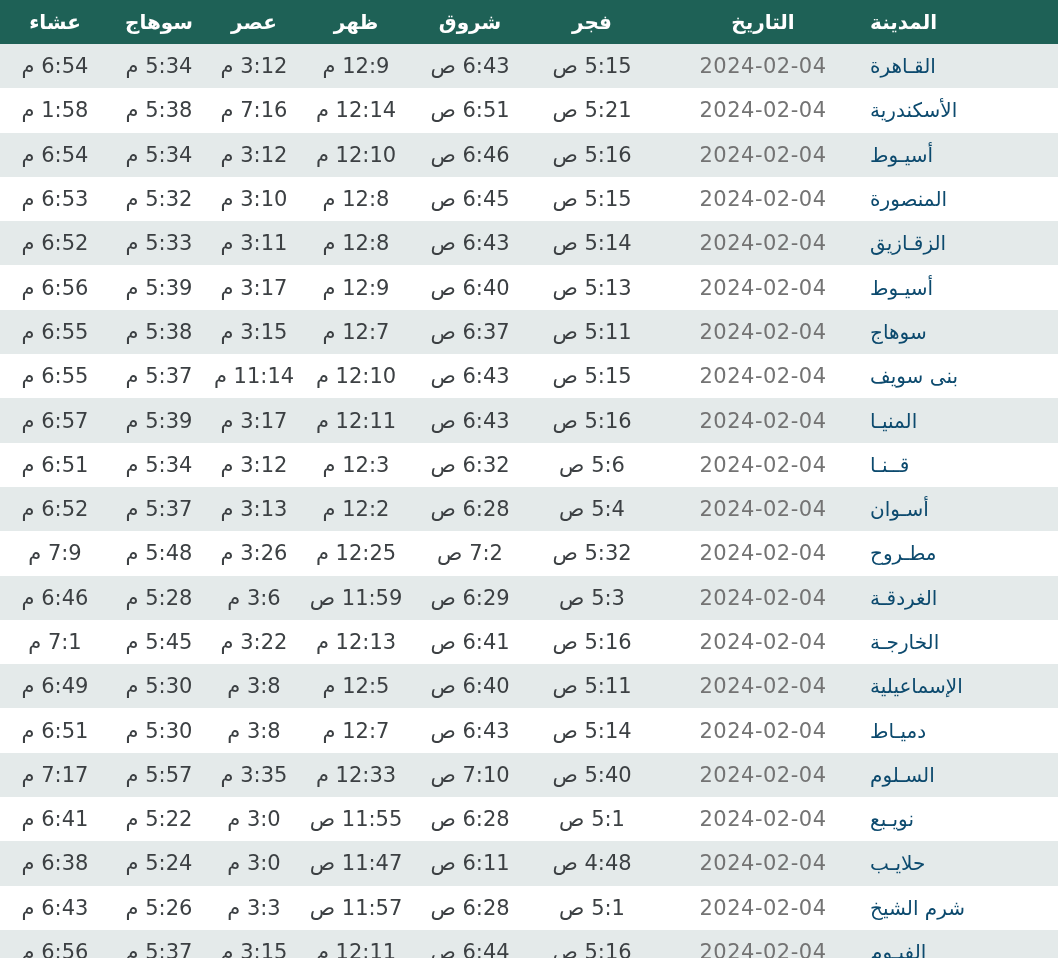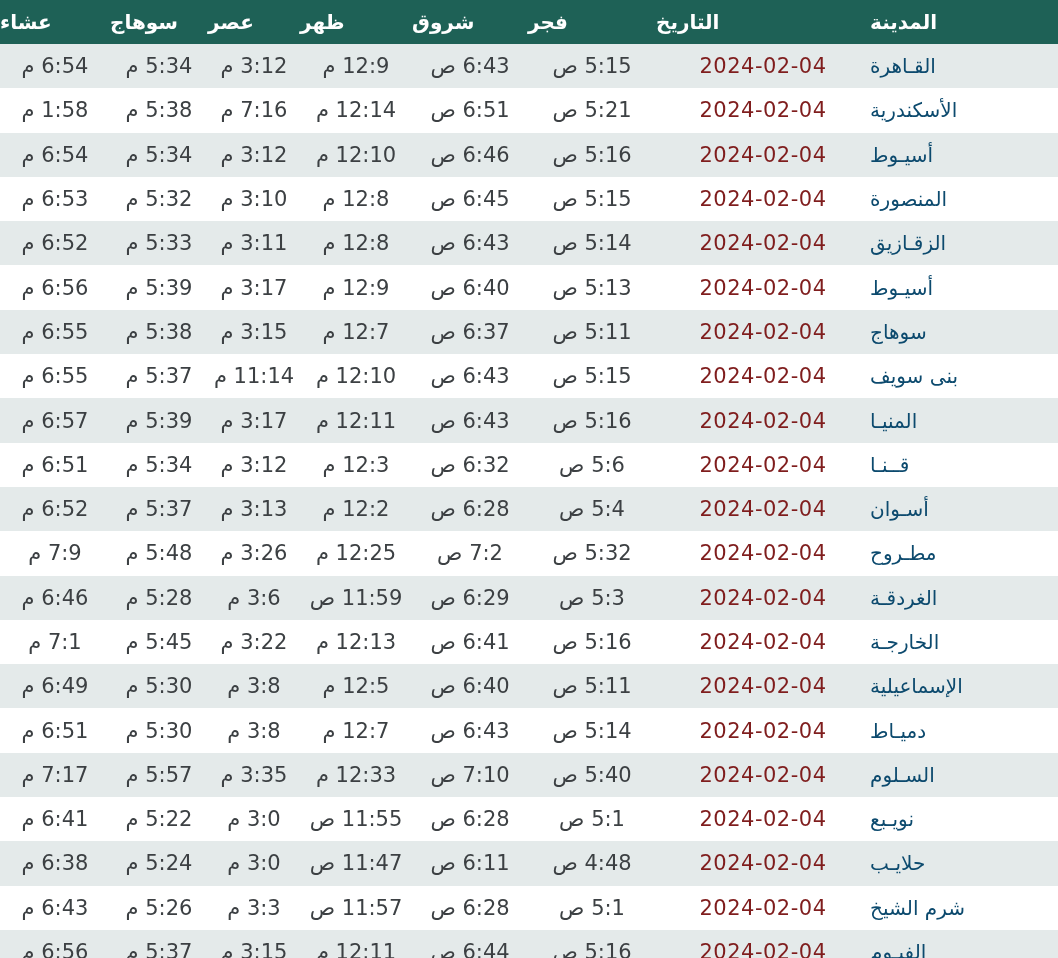--- a/index.html
+++ b/index.html
@@ -20,21 +20,21 @@
     border-collapse: collapse;
     table-layout: fixed;
   }
   thead th {
     background: #1e6156;
     color: #ffffff;
     font-weight: bold;
     font-size: 20px;
     height: 44px;
     padding: 0;
-    text-align: left;
+    text-align: center;
     vertical-align: middle;
   }
   tbody td {
     height: 44.3px;
     padding: 0;
     text-align: center;
     vertical-align: middle;
     font-size: 21px;
     color: #3c4043;
     white-space: nowrap;
@@ -42,21 +42,21 @@
   tbody tr:nth-child(odd) { background: #e4eaea; }
   tbody tr:nth-child(even) { background: #ffffff; }
   th.col-city, td.col-city {
     text-align: left;
     padding-right: 18px;
   }
   td.col-city {
     font-size: 20px;
     color: #0c4a6e;
   }
-  td.col-date { color: #7f1d1d; }
+  td.col-date { color: #737373; }
   .ltr {
     direction: ltr;
     unicode-bidi: isolate;
     display: inline-block;
     letter-spacing: 0.5px;
   }
 </style>
 </head>
 <body>
 

